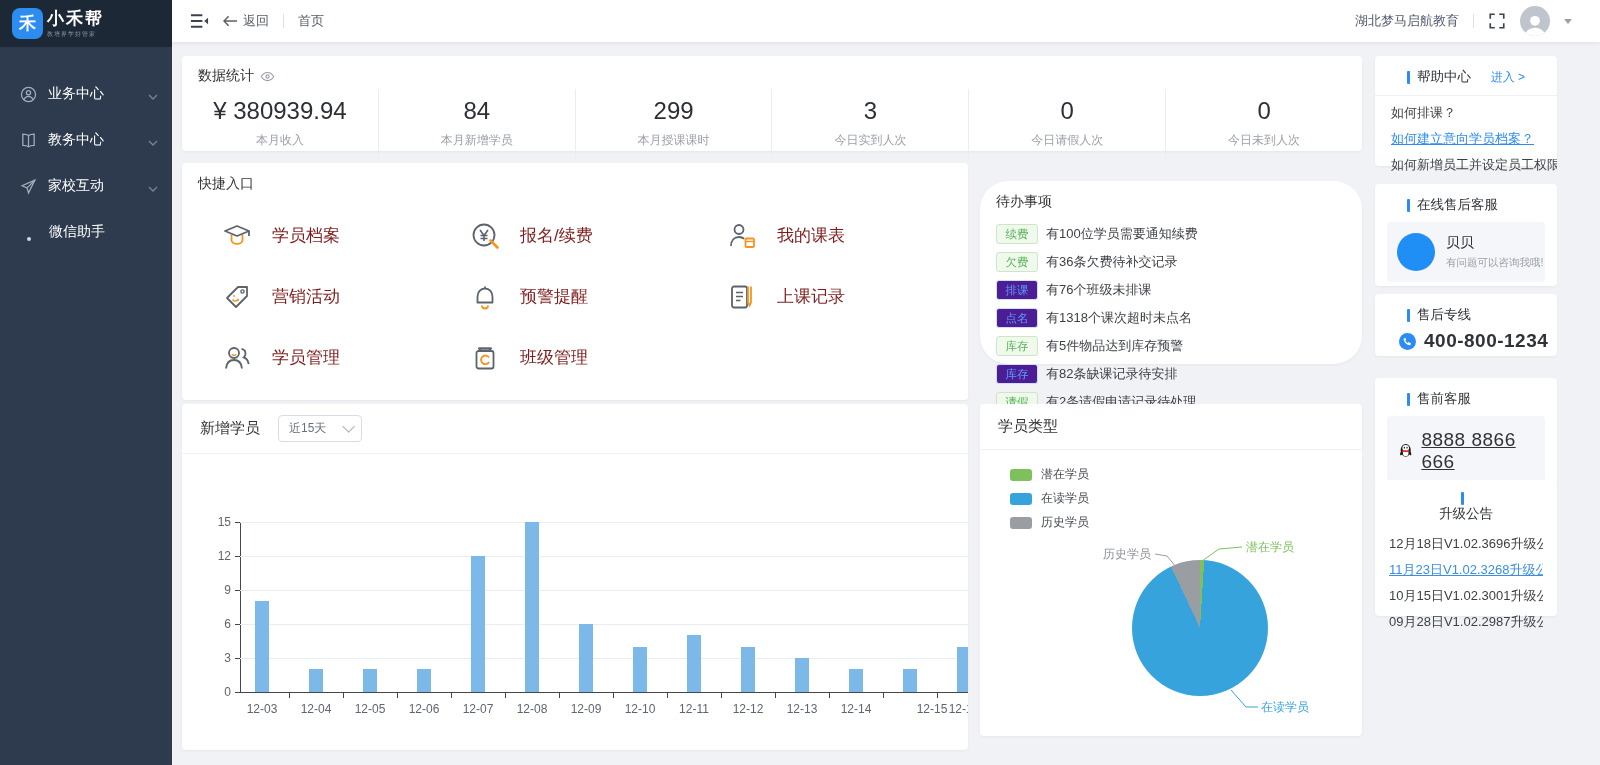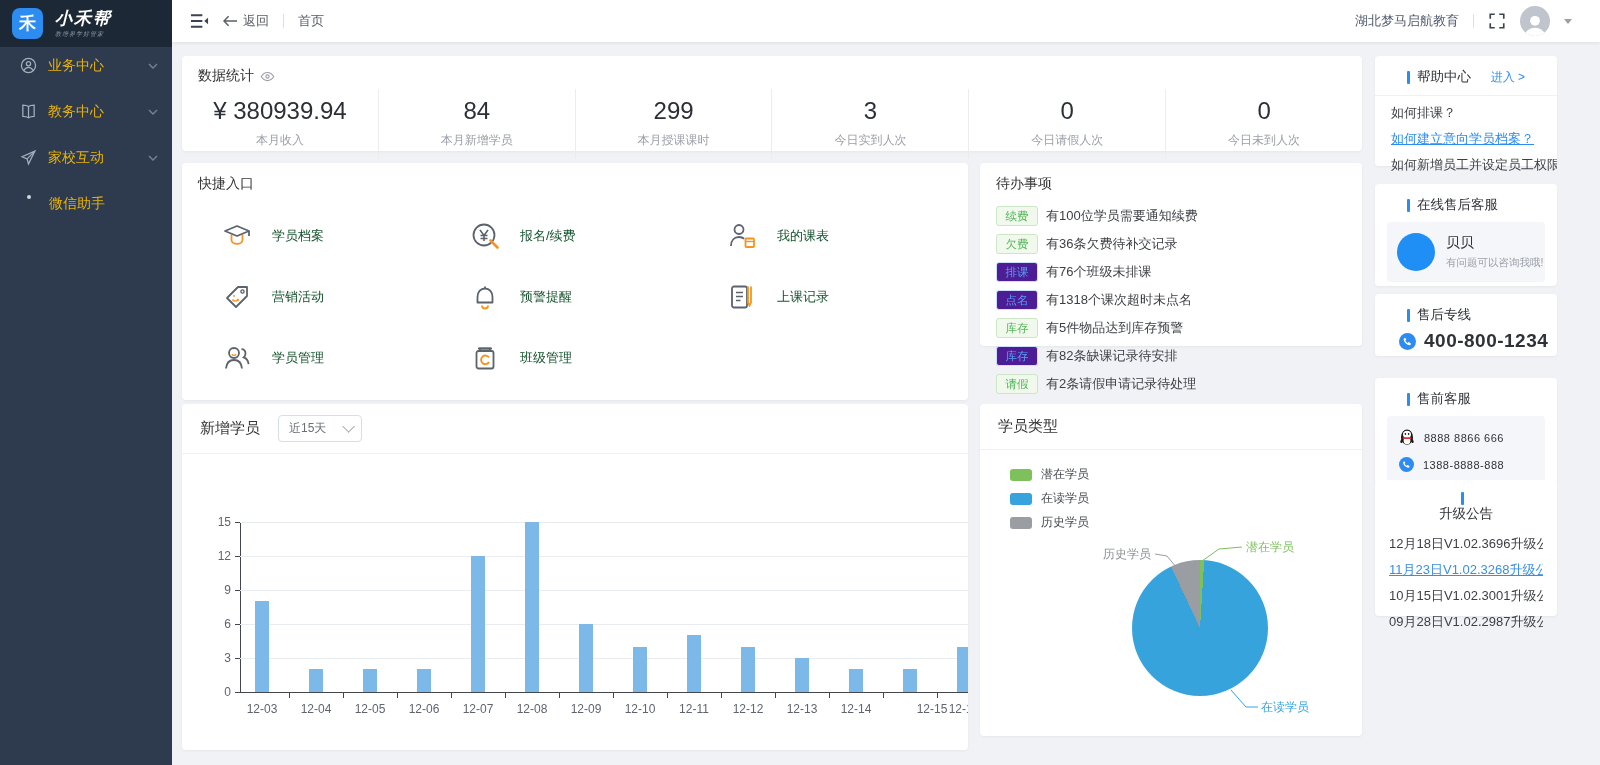--- a/index.html
+++ b/index.html
@@ -3,26 +3,26 @@
 <meta charset="utf-8">
 <style>
   html,body{margin:0;padding:0;background:#e8eaed;}
   .page{position:relative;width:1600px;height:765px;background:#f0f2f5;overflow:hidden;
         font-family:"Liberation Sans","DejaVu Sans",sans-serif;-webkit-font-smoothing:antialiased;}
   
   .sidebar{position:absolute;left:0;top:0;width:172px;height:765px;background:#2e3b4e;z-index:5;}
   .logo-bar{height:47px;background:#1c2836;display:flex;align-items:center;padding:0 12px;box-sizing:border-box;}
   .logo-badge{width:31px;height:31px;border-radius:8px;background:#2d8cf0;color:#fff;display:flex;
               align-items:center;justify-content:center;font-size:17px;font-weight:bold;flex:none;}
-  .logo-text{margin-left:12px;line-height:1;font-style:italic;}
+  .logo-text{margin-left:4px;line-height:1;}
   .logo-name{font-size:17px;font-weight:bold;color:#fff;letter-spacing:2px;}
   .logo-tag{font-size:6px;color:#8b97a6;margin-top:4px;letter-spacing:1px;}
   .menu{margin-top:10px;}
-  .menu-item{display:flex;align-items:flex-start;height:46px;padding:0 14px 0 20px;color:#eab308;
-             font-size:14px;cursor:pointer;box-sizing:border-box;font-family:Liberation Mono, monospace;}
+  .menu-item{display:flex;align-items:flex-end;height:46px;padding:0 14px 0 20px;color:#ffffff;
+             font-size:14px;cursor:pointer;box-sizing:border-box;}
   .menu-item .mi-icon{width:17px;height:17px;margin-right:11px;flex:none;display:flex;align-items:center;justify-content:center;}
   .menu-item .chev{margin-left:auto;opacity:.8;}
   .bullet{width:4px;height:4px;border-radius:50%;background:#cfd6e0;margin:0 18px 0 7px;flex:none;}
   
   .topbar{position:absolute;left:172px;top:0;width:1428px;height:42px;background:#fff;
           box-shadow:0 1px 4px rgba(0,21,41,.08);display:flex;align-items:center;z-index:4;}
   .tb-left{display:flex;align-items:center;gap:14px;padding-left:18px;}
   .tb-item{display:flex;align-items:center;gap:5px;font-size:13px;color:#5a5e66;cursor:pointer;}
   .vdiv{width:1px;height:14px;background:#dcdfe6;}
   .tb-right{margin-left:auto;display:flex;align-items:center;gap:14px;padding-right:28px;}
@@ -36,21 +36,21 @@
   .stats-title{position:absolute;left:16px;top:11px;display:flex;align-items:center;gap:6px;}
   .stats-row{position:absolute;left:0;right:0;top:33px;display:flex;}
   .stat{flex:1;text-align:center;border-right:1px solid #ececec;padding:8px 0 10px;}
   .stat:last-child{border-right:none;}
   .stat-value{font-size:24px;color:#2b2f36;}
   .stat-label{font-size:12px;color:#9b9fa8;margin-top:7px;}
   
   .qe-grid{position:absolute;left:40px;top:42px;right:16px;display:grid;
            grid-template-columns:248px 257px 1fr;grid-auto-rows:61px;align-items:center;}
   .qe-item{display:flex;align-items:center;gap:20px;cursor:pointer;}
-  .qe-item span{font-size:13px;color:#14532d;}
+  .qe-item span{font-size:17px;color:#7f1d1d;}
   
   .todo-list{position:absolute;left:16px;top:43px;right:10px;}
   .todo-row{display:flex;align-items:center;margin-bottom:8px;cursor:pointer;}
   .todo-tag{min-width:30px;text-align:center;font-size:11.5px;padding:1.5px 5px;border-radius:3px;flex:none;}
   .todo-tag.green{color:#53b558;background:#f0f9ec;border:1px solid #cbe7c8;}
   .todo-tag.blue{color:#5b9ef8;background:#4c1d95;border:1px solid #cde0fb;}
   .todo-text{font-size:13px;color:#3c3f45;margin-left:8px;white-space:nowrap;}
   
   .chart-head{display:flex;align-items:center;height:50px;padding:0 18px;border-bottom:1px solid #eef0f4;box-sizing:border-box;}
   .select{display:flex;align-items:center;gap:16px;border:1px solid #d9dde4;border-radius:4px;
@@ -84,21 +84,21 @@
   .svc-box{margin:2px 12px;background:#f4f6f9;border-radius:4px;height:60px;display:flex;align-items:center;padding:0 10px;cursor:pointer;}
   .svc-avatar{width:38px;height:38px;border-radius:50%;background:#1f8ef5;flex:none;}
   .svc-meta{margin-left:11px;}
   .svc-name{font-size:14px;color:#333;}
   .svc-desc{font-size:10.5px;color:#9b9fa8;margin-top:4px;white-space:nowrap;}
   .hot-row{display:flex;align-items:center;gap:8px;padding:2px 0 0 24px;}
   .hot-num{font-size:19px;font-weight:bold;color:#2f3338;letter-spacing:.5px;}
   .pre-box{margin:2px 12px;background:#f4f6f9;border-radius:4px;padding:9px 12px;}
   .pre-row{display:flex;align-items:center;gap:9px;margin:4px 0 10px;}
   .pre-row:last-child{margin-bottom:4px;}
-  .pre-num{font-size:11px;color:#2f3338;letter-spacing:.5px;}
+  .pre-num{font-size:19px;color:#2f3338;letter-spacing:.5px;text-decoration:underline;}
   .ann-list{padding:4px 14px 0;}
   .ann-item{font-size:13px;color:#3c3f45;margin-bottom:8px;white-space:nowrap;overflow:hidden;cursor:pointer;}
   .ann-item.active{color:#3a8ee6;text-decoration:underline;}
   .eye{cursor:pointer;display:flex;}
 </style>
 </head>
 <body>
 
 <div class="page">
 
@@ -304,21 +304,21 @@
             <path d="M10 8V5.5h10V8" stroke="#5b636c" stroke-width="1.8"></path>
             <path d="M8 5.5h14" stroke="#5b636c" stroke-width="1.8"></path>
             <rect x="6.5" y="8" width="17" height="17.5" rx="2" stroke="#5b636c" stroke-width="1.8"></rect>
             <path d="M19 14.5a4.3 4.3 0 1 0 .1 4.5" stroke="#f7941e" stroke-width="1.9"></path>
           </svg>
         <span>班级管理</span>
       </div>
     </div>
   </div>
 
-  <div class="card" style="left:980px;top:163px;width:382px;height:183px;">
+  <div class="card" style="left:980px;top:181px;width:382px;height:183px;border-radius:28px;">
     <div style="position:absolute;left:16px;top:12px;" class="card-title">待办事项</div>
     <div class="todo-list" id="todo-list">
       <div class="todo-row">
         <span class="todo-tag green">续费</span>
         <span class="todo-text">有100位学员需要通知续费</span>
       </div>
       <div class="todo-row">
         <span class="todo-tag green">欠费</span>
         <span class="todo-text">有36条欠费待补交记录</span>
       </div>

